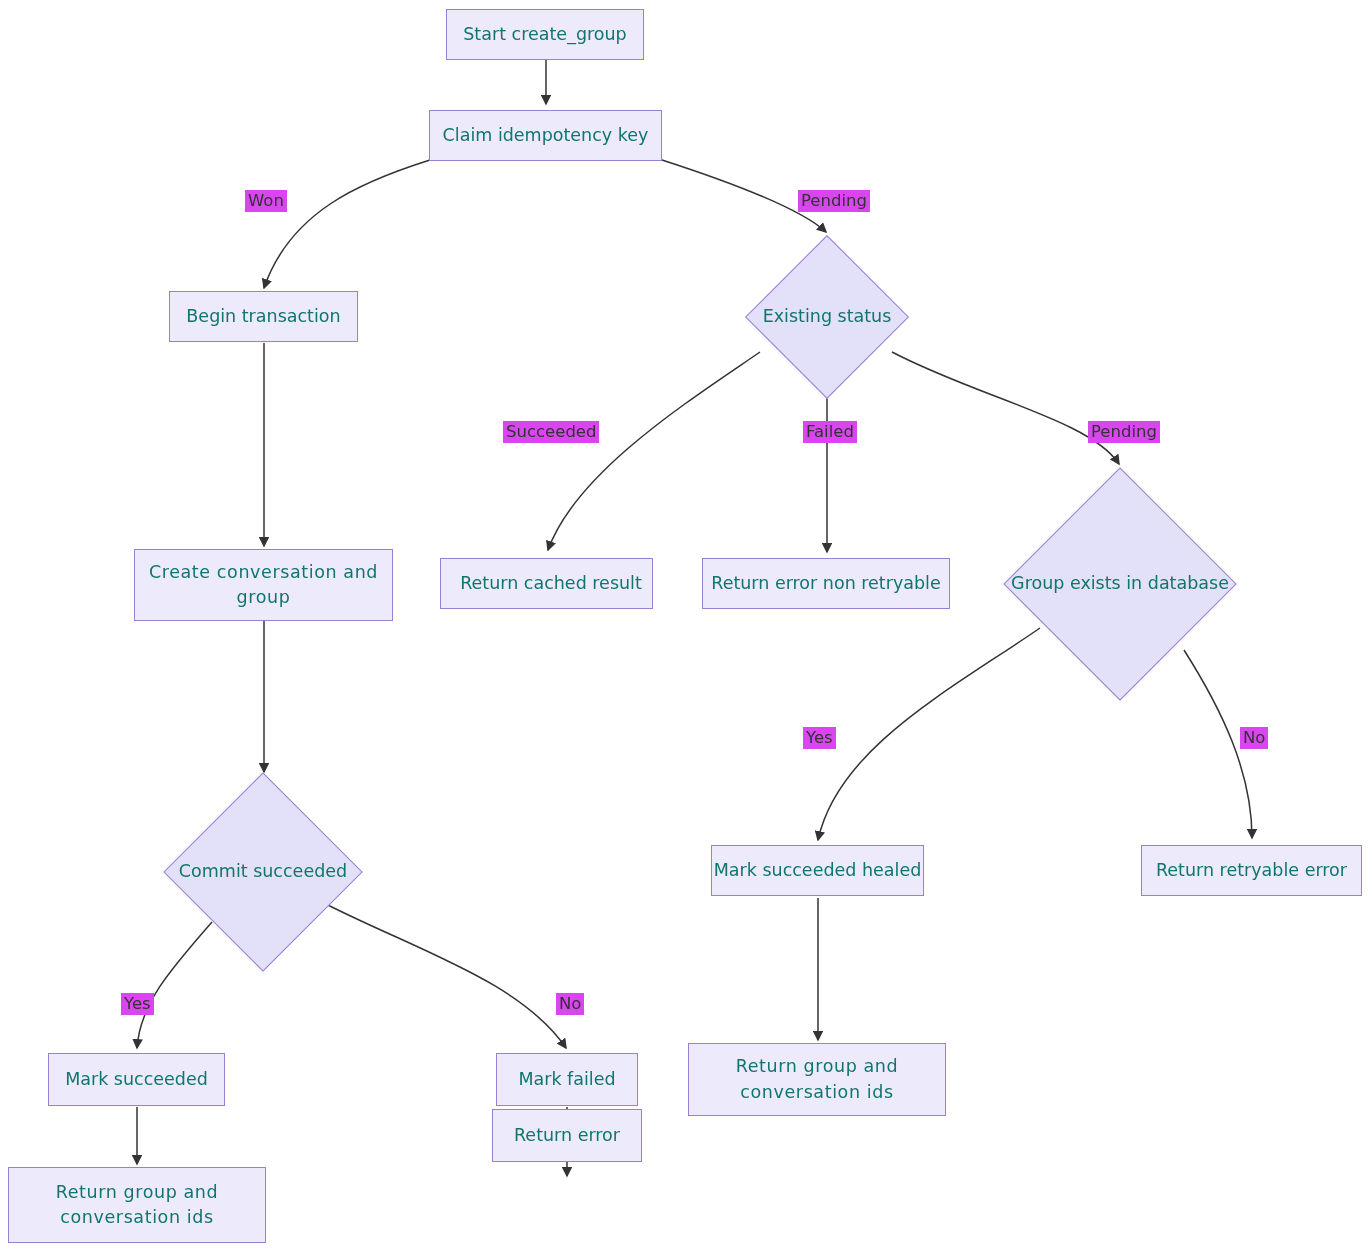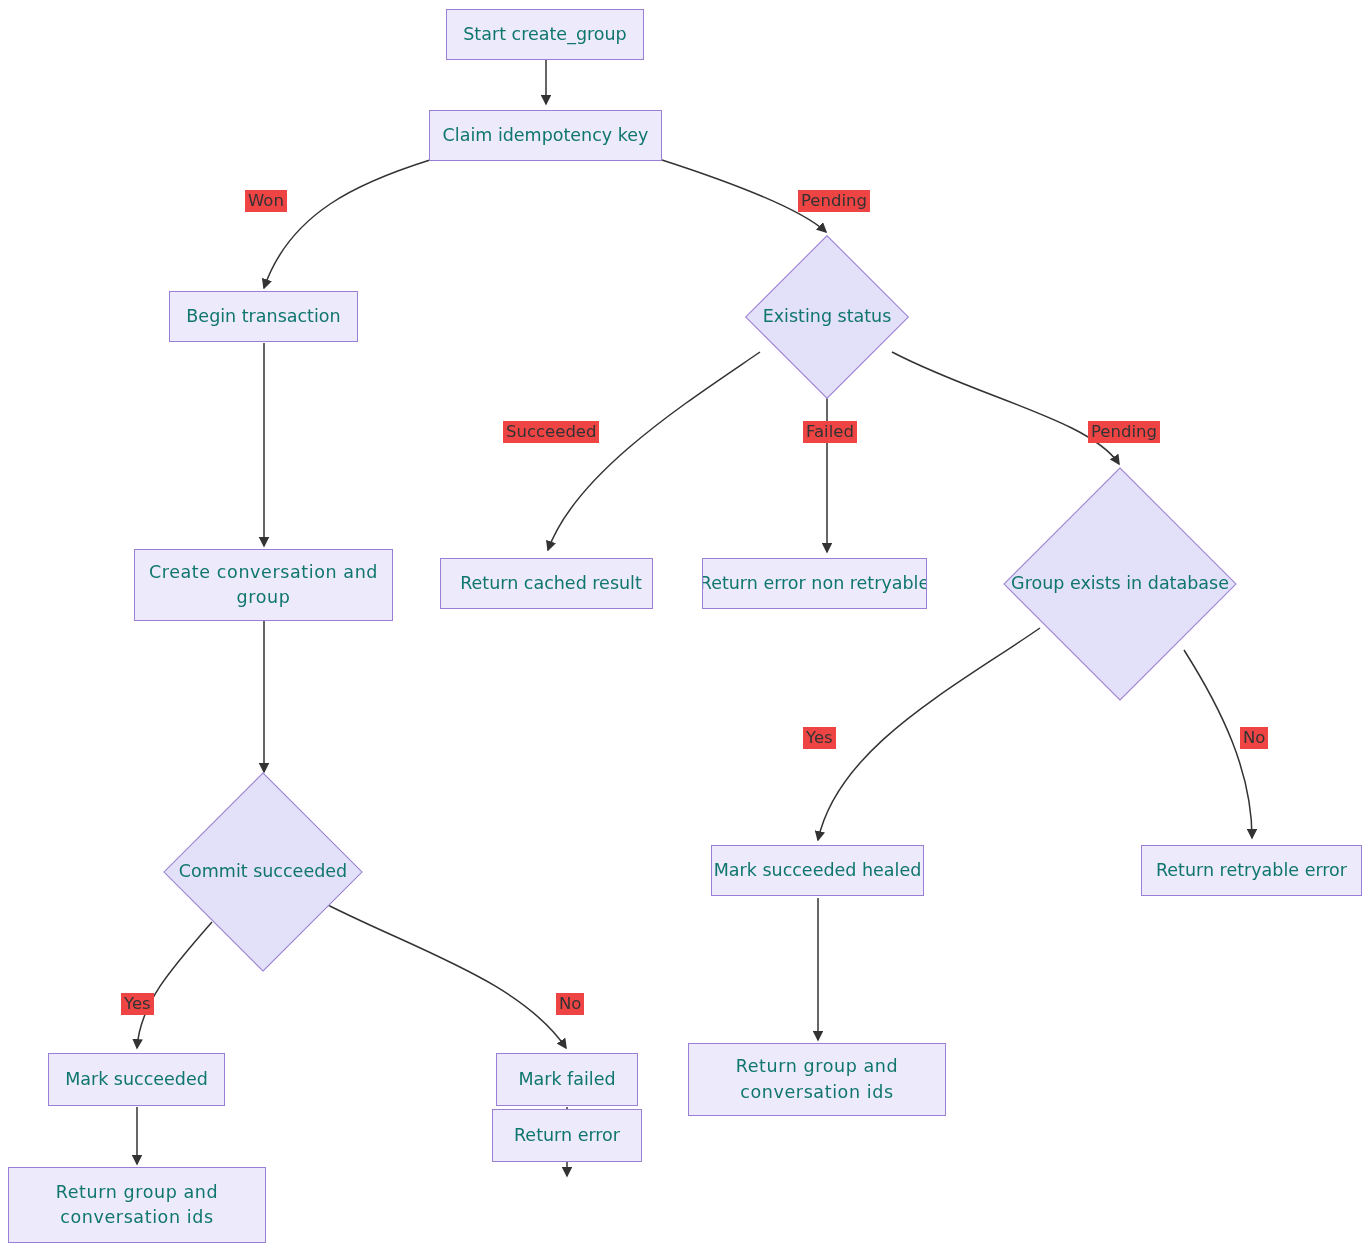--- a/index.html
+++ b/index.html
@@ -63,21 +63,21 @@
     border: 1.3px solid #9B7FD4;
     transform: translate(-50%, -50%) rotate(45deg);
     box-sizing: border-box;
   }
   .node.diamond .lbl {
     position: relative;
     z-index: 2;
   }
   .edge-label {
     position: absolute;
-    background: #ef4444;
+    background: #d946ef;
     color: #333333;
     font-size: 16.5px;
     line-height: 1.2;
     padding: 1px 3px;
     white-space: nowrap;
   }
 </style>
 </head>
 <body>
 
@@ -142,21 +142,21 @@
 
   <div class="node rect" style="left:134px; top:549px; width:259px; height:72px;">
     <span class="lbl wrap2">Create  conversation  and
 group</span>
   </div>
 
   <div class="node rect" style="left:440px; top:558px; width:213px; height:51px;padding-left:9px;">
     <span class="lbl">Return cached result</span>
   </div>
 
-  <div class="node rect" style="left:702px; top:558px; width:225px; height:51px;">
+  <div class="node rect" style="left:702px; top:558px; width:248px; height:51px;">
     <span class="lbl">Return error non retryable</span>
   </div>
 
   <div class="node diamond" style="left:1003px; top:467px; width:234px; height:234px;justify-content:center;">
     <span class="dshape" style="width:165px; height:165px;"></span>
     <span class="lbl">Group exists in database</span>
   </div>
 
   <div class="node diamond" style="left:163px; top:772px; width:200px; height:200px;">
     <span class="dshape" style="width:141px; height:141px;"></span>

